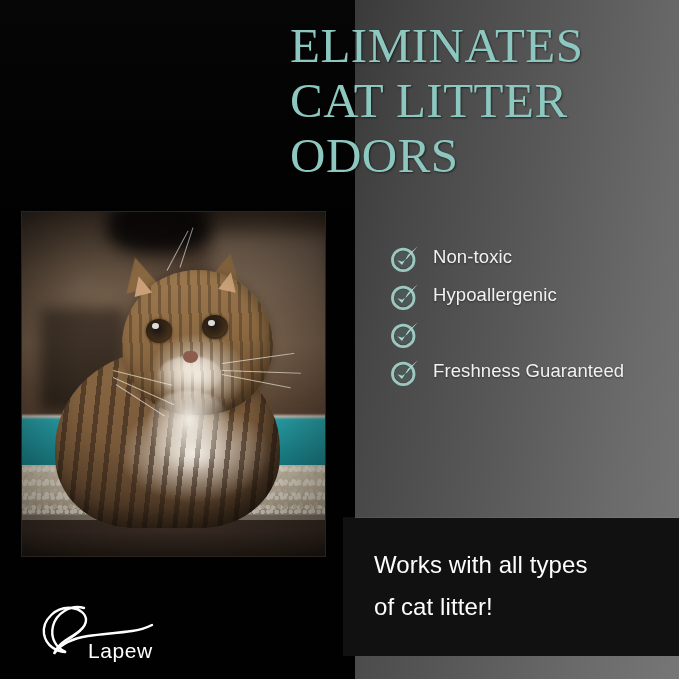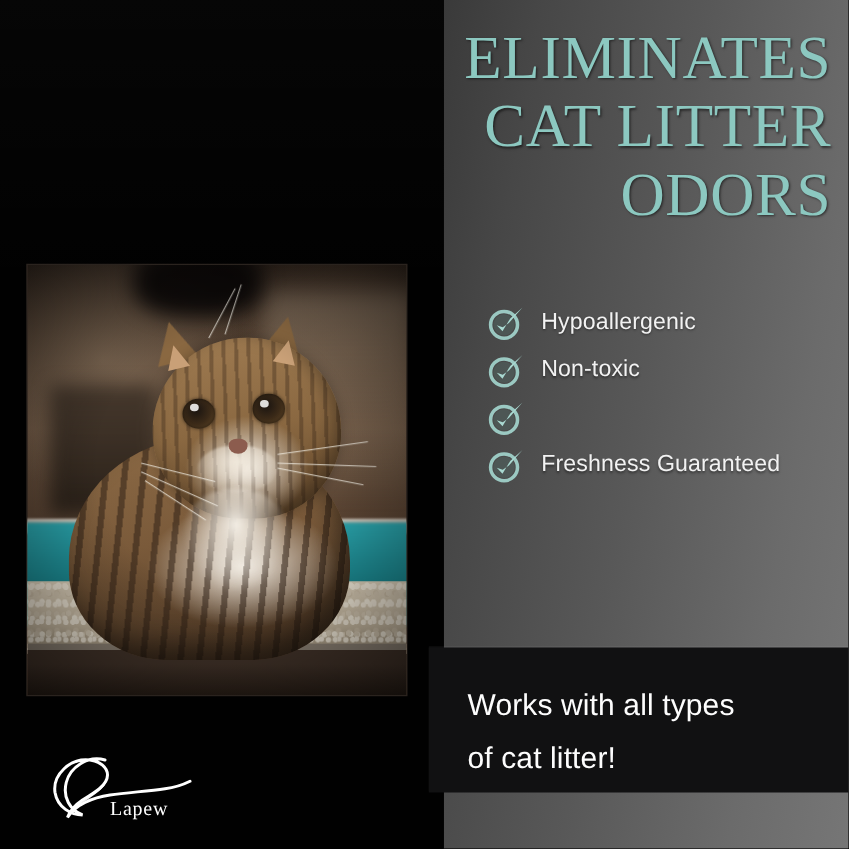--- a/index.html
+++ b/index.html
@@ -22,21 +22,20 @@
     background:#010101;
   }
   .bg-left-sheen{
     position:absolute;left:0;top:0;width:355px;height:679px;
     background:linear-gradient(180deg,rgba(255,255,255,.02) 0%,rgba(255,255,255,0) 35%);
   }
 
   
   .headline{
     position:absolute;left:290px;top:18px;width:375px;
-    text-align:right;
     font-family:"Liberation Serif", serif;
     font-size:49px;
     line-height:55px;
     letter-spacing:.5px;
     color:#8cc8c0;
     text-shadow:1px 1px 2px rgba(0,0,0,.55);
     white-space:pre-line;
   }
 
   
@@ -189,43 +188,43 @@
     background:radial-gradient(ellipse at 50% 35%, #f4efe6 0%, rgba(244,239,230,0) 72%);
     filter:blur(1.5px);
   }
   .photo .vignette{
     position:absolute;inset:0;
     background:radial-gradient(ellipse 78% 72% at 50% 46%, rgba(0,0,0,0) 40%, rgba(0,0,0,.55) 100%);
   }
 
   
   .callout{
-    position:absolute;left:343px;top:518px;width:336px;height:116px;
+    position:absolute;left:343px;top:518px;width:336px;height:138px;
     background:#111112;
     box-shadow:0 -1px 0 rgba(255,255,255,.06);
   }
   .callout-text{
     position:absolute;left:31px;top:26px;width:280px;
     color:#fdfdfd;
     font-size:24px;
     line-height:42px;
     letter-spacing:.1px;
     white-space:pre-line;
   }
 
   
   .logo{
     position:absolute;left:26px;top:600px;width:150px;height:68px;
   }
   .logo svg{display:block;}
   .logo-word{
     position:absolute;left:62px;top:39px;
     color:#ffffff;
-    font-family:Liberation Serif, serif;
-    font-size:16px;
+    font-family:Liberation Sans, sans-serif;
+    font-size:21px;
     letter-spacing:.6px;
   }
 </style>
 </head>
 <body>
 
 <div id="stage">
 
   <div class="bg-right"></div>
   <div class="bg-left"></div>
@@ -273,32 +272,32 @@
   <div class="features">
 
     <div class="feature">
       <span class="chk">
         <svg viewBox="0 0 34 34" aria-hidden="true">
           <circle cx="15" cy="18" r="12.2" fill="none" stroke="#9fd0c8" stroke-width="3.2" opacity="0.95"></circle>
           <circle cx="15" cy="18" r="9.6" fill="#4f6360" opacity="0.5"></circle>
           <path d="M8.4 18.4 L13.6 23.8 L20.6 12.2 L31.5 2.6 L19.4 16.4 L13.8 20.2 Z" fill="#a9d9d1"></path>
         </svg>
       </span>
-      <span class="feature-label">Hypoallergenic</span>
+      <span class="feature-label">Non-toxic</span>
     </div>
 
     <div class="feature">
       <span class="chk">
         <svg viewBox="0 0 34 34" aria-hidden="true">
           <circle cx="15" cy="18" r="12.2" fill="none" stroke="#9fd0c8" stroke-width="3.2" opacity="0.95"></circle>
           <circle cx="15" cy="18" r="9.6" fill="#4f6360" opacity="0.5"></circle>
           <path d="M8.4 18.4 L13.6 23.8 L20.6 12.2 L31.5 2.6 L19.4 16.4 L13.8 20.2 Z" fill="#a9d9d1"></path>
         </svg>
       </span>
-      <span class="feature-label">Non-toxic</span>
+      <span class="feature-label">Hypoallergenic</span>
     </div>
 
     <div class="feature">
       <span class="chk">
         <svg viewBox="0 0 34 34" aria-hidden="true">
           <circle cx="15" cy="18" r="12.2" fill="none" stroke="#9fd0c8" stroke-width="3.2" opacity="0.95"></circle>
           <circle cx="15" cy="18" r="9.6" fill="#4f6360" opacity="0.5"></circle>
           <path d="M8.4 18.4 L13.6 23.8 L20.6 12.2 L31.5 2.6 L19.4 16.4 L13.8 20.2 Z" fill="#a9d9d1"></path>
         </svg>
       </span>

